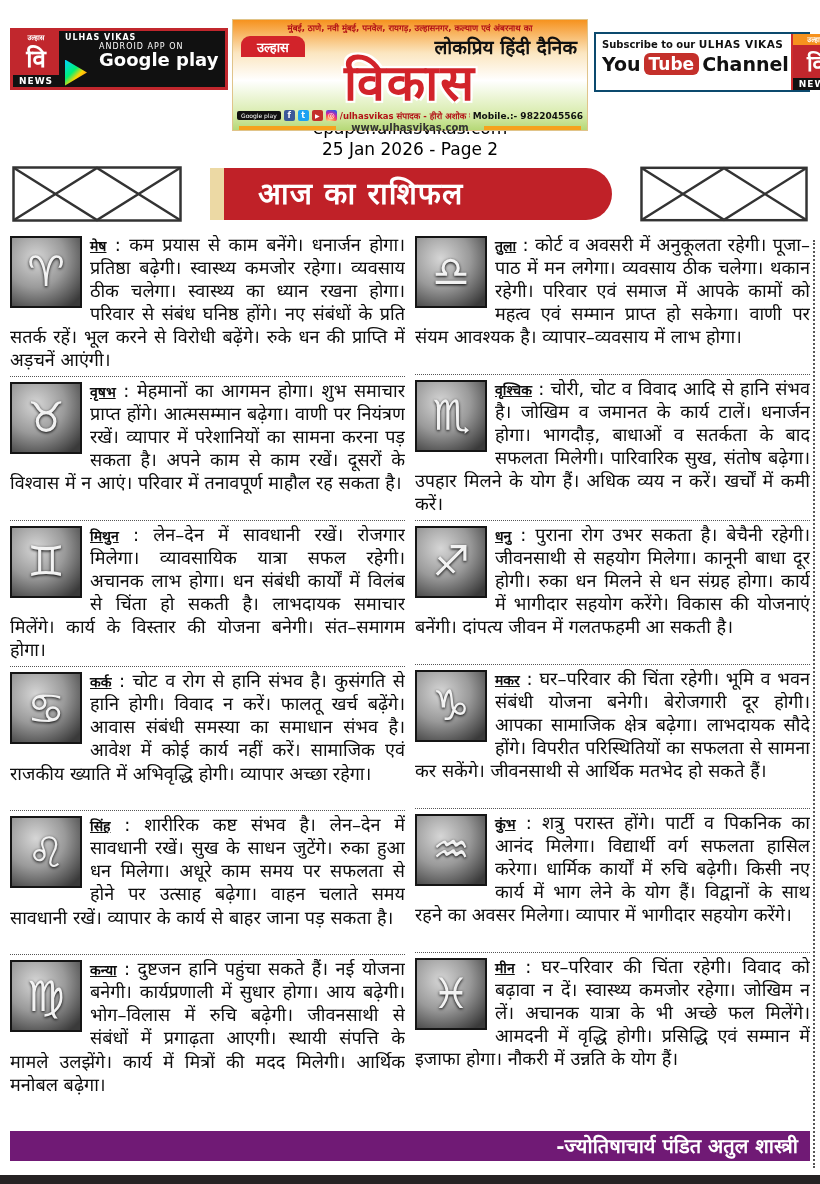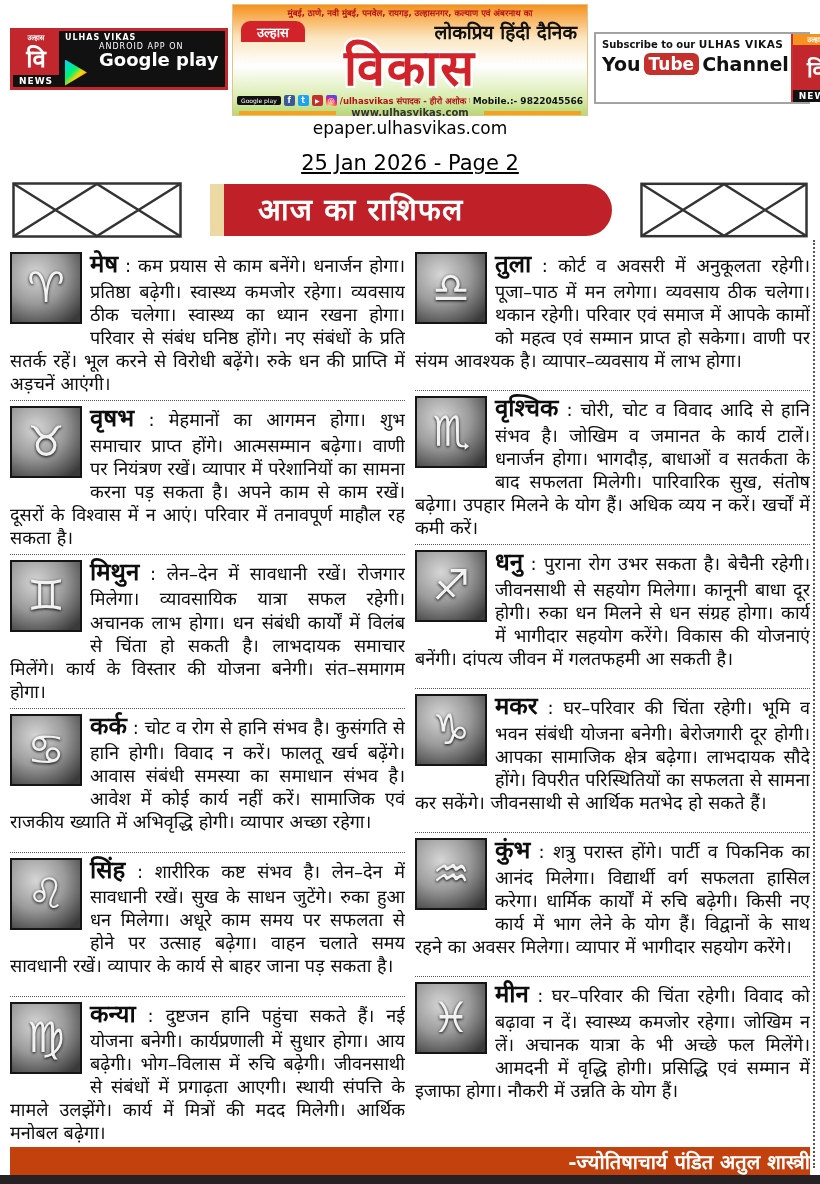--- a/index.html
+++ b/index.html
@@ -15,72 +15,72 @@
   .mini-logo .ml-vi { color:#fff; font-size:24px; font-weight:900; line-height:1; }
   .mini-logo .ml-news { background:#111; color:#fff; font-size:9px; font-weight:bold; width:100%; text-align:center; letter-spacing:1px; padding:1px 0; }
   .gp-area { flex:1; color:#fff; padding:2px 4px 2px 6px; position:relative; }
   .gp-area .uv { font-size:8px; font-weight:bold; letter-spacing:1px; }
   .gp-row { display:flex; align-items:center; gap:12px; }
   .gp-tri { width:22px; height:26px; clip-path:polygon(0 0,100% 50%,0 100%); background:linear-gradient(135deg,#00d3ff,#00f076 40%,#ffd500 60%,#ff3a44); flex:none; }
   .gp-txt .android { font-size:8px; letter-spacing:1px; }
   .gp-txt .gplay { font-size:18px; font-weight:bold; line-height:1; }
   .gp-txt .install { font-size:9px; font-weight:bold;margin-top:24px; }
 
-  .masthead { position:absolute; left:232px; top:4px; width:356px; height:112px; background:linear-gradient(180deg,#f6921e 0%,#fbe6c0 30%,#ffffff 55%,#d9ecae 85%,#b5d877 100%); border:1px solid #e0c48a; }
+  .masthead { position:absolute; left:232px; top:19px; width:356px; height:112px; background:linear-gradient(180deg,#f6921e 0%,#fbe6c0 30%,#ffffff 55%,#d9ecae 85%,#b5d877 100%); border:1px solid #e0c48a; }
   .region { font-size:8.5px; font-weight:bold; color:#b31217; text-align:center; padding-top:2px; white-space:nowrap; overflow:hidden; }
   .mast-row2 { display:flex; align-items:flex-end; height:24px; }
   .uh-tab { background:#d2232a; color:#fff; border-radius:9px 9px 0 0; padding:2px 16px 1px; font-weight:bold; font-size:13px; margin-left:8px; }
   .tagline { flex:1; text-align:right; font-weight:900; font-size:19px; color:#111; padding-right:10px; line-height:1; }
   .vikas { text-align:center; color:#d2232a; font-weight:900; font-size:50px; line-height:52px; height:52px; letter-spacing:2px; text-shadow:2px 2px 0 #fff,-2px -2px 0 #fff,2px -2px 0 #fff,-2px 2px 0 #fff; }
   .mast-bottom { display:flex; align-items:center; gap:3px; padding:1px 4px 0; }
   .gp-chip { background:#111; color:#fff; font-size:6px; padding:1px 4px; border-radius:2px; white-space:nowrap; }
   .s-ico { width:11px; height:11px; border-radius:2px; color:#fff; font-size:8px; font-weight:bold; display:flex; align-items:center; justify-content:center; flex:none; }
   .fb { background:#3b5998; } .tw { background:#1da1f2; } .yt { background:#c4302b; font-size:6px; } .ig { background:radial-gradient(circle at 30% 110%,#fdf497 0%,#fd5949 45%,#d6249f 60%,#285aeb 90%); }
   .handle { color:#b31217; font-size:8.5px; font-weight:bold; flex:1; white-space:nowrap; overflow:hidden; }
   .mobile { color:#111; font-size:9px; font-weight:bold; white-space:nowrap; }
   .site-row { display:flex; align-items:center; gap:15px; padding:1px 6px 0; }
   .site-bar { flex:1; height:4px; background:#f6a21d; }
   .site { font-size:10px; font-weight:bold; color:#333; }
 
-  .badge-right { position:absolute; right:10px; top:32px; width:216px; height:72px; background:#fff; border:2px solid #a3a3a3; display:flex; }
+  .badge-right { position:absolute; right:10px; top:32px; width:216px; height:60px; background:#fff; border:2px solid #0c4a6e; display:flex; }
   .yt-left { flex:1; padding:4px 2px 2px 6px; }
   .sub-line { font-size:10px; font-weight:bold; color:#111; white-space:nowrap; }
   .sub-line b { font-size:10.5px; letter-spacing:0.5px; }
   .yt-row { display:flex; align-items:flex-end; gap:3px; margin-top:3px; }
   .yt-you { font-size:19px; font-weight:900; color:#111; }
   .yt-tube { background:#c4302b; color:#fff; font-size:17px; font-weight:900; border-radius:6px; padding:1px 5px; }
   .yt-chan { font-size:19px; font-weight:900; color:#111; }
   .mini-logo2 { width:48px; flex:none; display:flex; flex-direction:column; border-left:2px solid #cf2e2e; }
   .ml2-top { background:#f6921e; color:#fff; font-size:7px; font-weight:bold; text-align:center; padding:1px 0; }
   .ml2-vi { flex:1; background:#c1272d; color:#fff; font-size:22px; font-weight:900; display:flex; align-items:center; justify-content:center; }
   .ml2-news { background:#111; color:#fff; font-size:9px; font-weight:bold; text-align:center; letter-spacing:1px; padding:1px 0; }
 
   
   .pageinfo { text-align:center; color:#000000; }
   .pageinfo .url { font-size:17px; }
-  .pageinfo .date { font-size:21px; margin-top:13px;text-decoration:underline; }
+  .pageinfo .date { font-size:17px; margin-top:1px; }
 
   
   .title-row { display:flex; align-items:center; justify-content:space-between; margin:6px 12px 4px; height:58px; }
   .xbox { flex:none; }
   .banner { display:flex; height:52px; width:402px; }
   .banner .cream { width:14px; background:#ecd9a4; }
   .banner .red { flex:1; background:#c02128; border-radius:0 28px 28px 0; color:#fff; font-weight:900; font-size:30px; line-height:52px; padding-left:34px; letter-spacing:1px; }
 
   
   .content { display:flex; gap:10px; padding:4px 10px 0; height:900px; overflow:hidden; }
   .col { width:50%; }
   .entry { border-bottom:1px dotted #555; padding:2px 0 5px; text-align:justify; font-size:18px; line-height:1.28; color:#0d0d0d; overflow:hidden; min-height:144px; }
   .col .entry:last-child { border-bottom:none; }
   .zimg { float:left; width:72px; height:72px; border:2px solid #151515; margin:3px 8px 2px 0; background:radial-gradient(circle at 35% 30%,#d6d6d6,#9a9a9a 45%,#3a3a3a 90%); display:flex; align-items:center; justify-content:center; }
   .zsym { font-size:42px; color:#f2f2f2; text-shadow:0 1px 3px #000; }
-  .sign { font-weight:bold; font-size:24px; }
-
-  
-  .author-bar { margin:4px 10px 0; height:30px; background:#c2410c; color:#fff; font-weight:bold; font-size:20px; line-height:30px; text-align:right; }
+  .sign { font-weight:bold; font-size:14px;text-decoration:underline; }
+
+  
+  .author-bar { margin:4px 10px 0; height:30px; background:#701a75; color:#fff; font-weight:bold; font-size:20px; line-height:30px; text-align:right; padding-right:12px; }
   .bottom-bar { position:absolute; left:0; right:0; bottom:0; height:9px; background:#262223; }
   .right-rule { position:absolute; right:5px; top:240px; height:928px; border-left:2px dotted #555; }
 </style>
 </head>
 <body>
 
 <div class="page">
 
   <div class="hdr">
 

